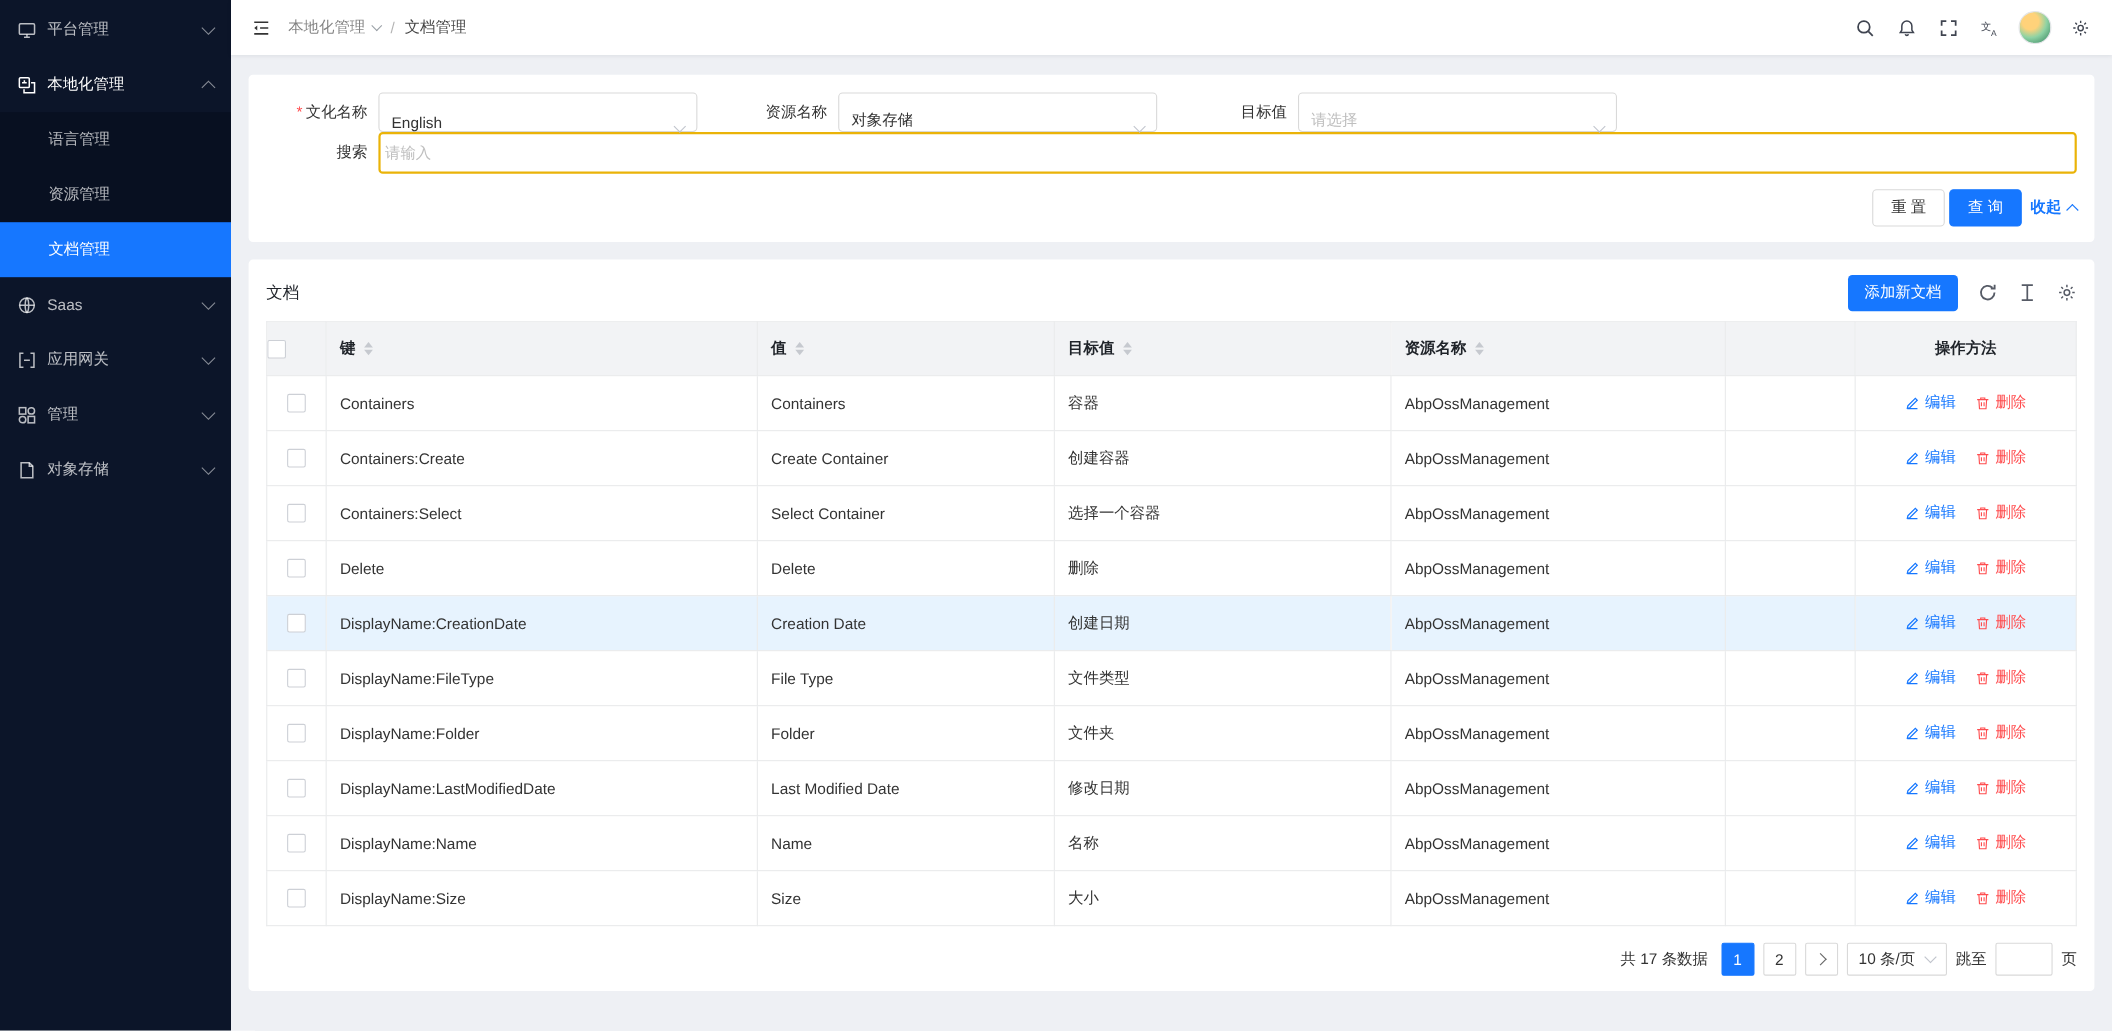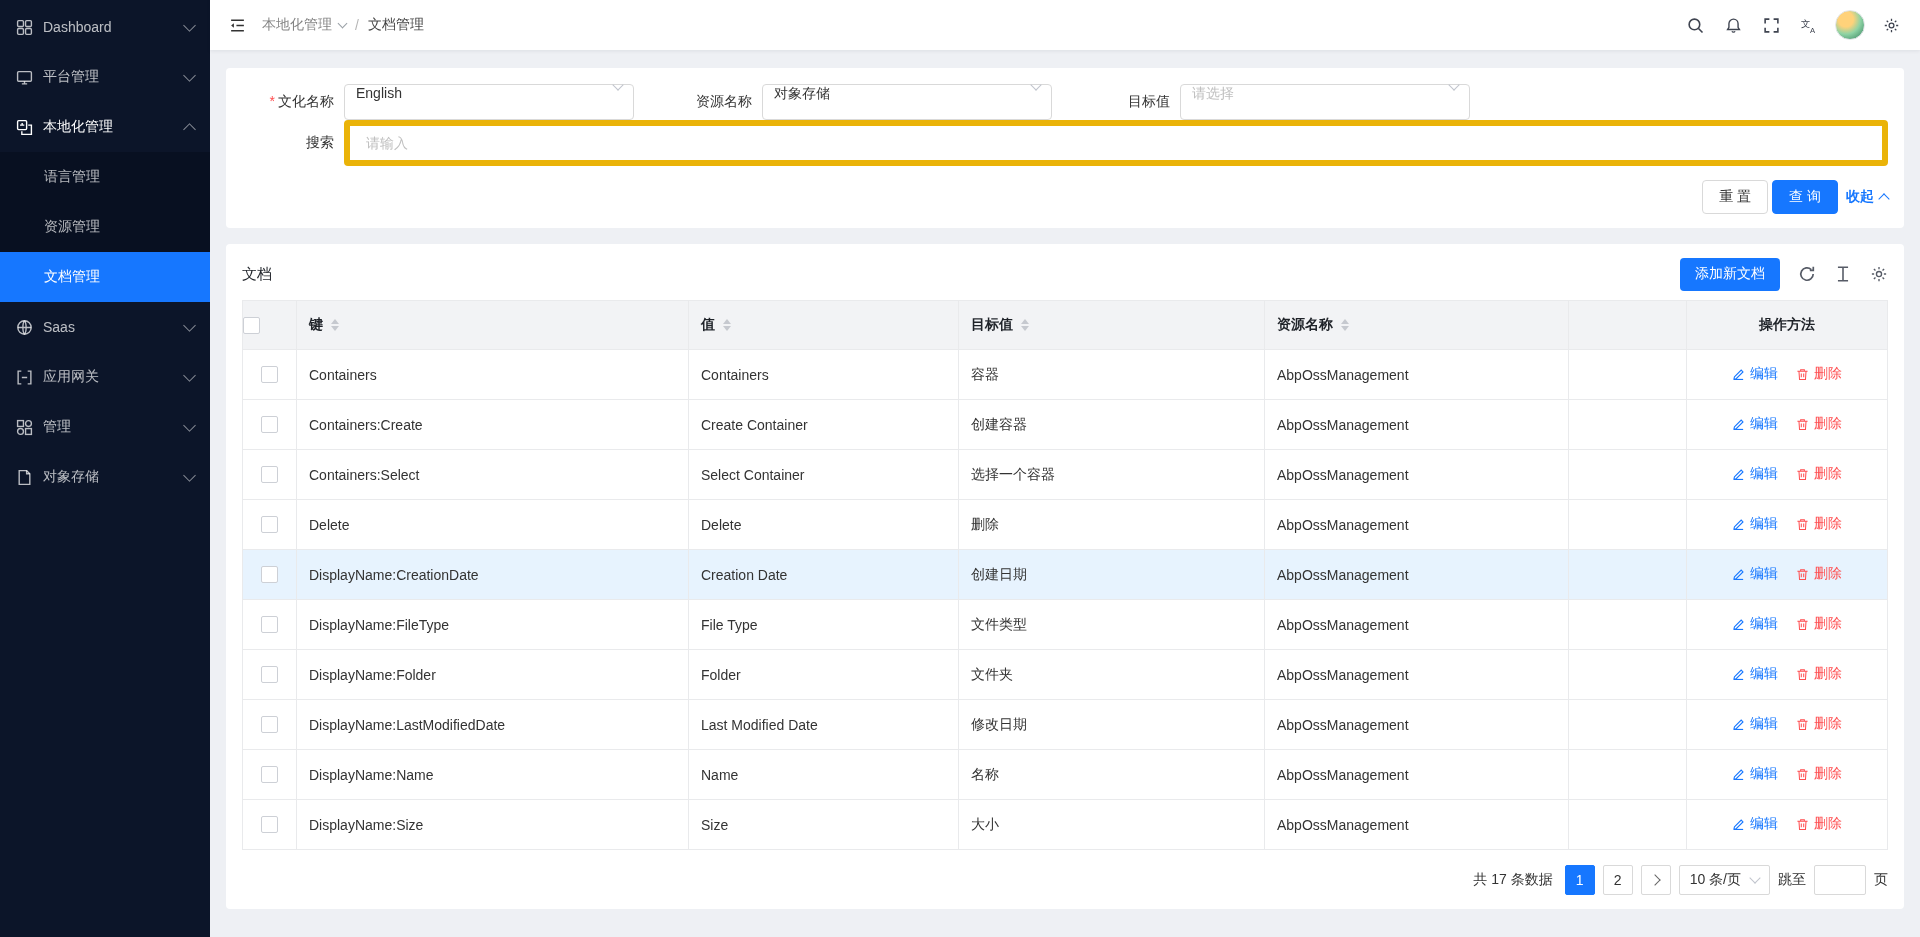--- a/index.html
+++ b/index.html
@@ -46,25 +46,25 @@
   
   .content{flex:1;padding:18px 16px 0;overflow:hidden;}
   .card{background:#fff;border-radius:4px;}
 
   
   .filter-card{padding:16px 16px 14px;}
   .filter-grid{display:grid;grid-template-columns:repeat(4,1fr);column-gap:26px;}
   .field{display:flex;align-items:center;min-width:0;}
   .f-label{width:92px;flex:0 0 92px;text-align:right;padding-right:10px;color:#333;white-space:nowrap;font-size:14px;}
   .req{color:#ff4d4f;margin-right:3px;}
-  .control{flex:1;height:34px;border:1px solid #d9d9d9;border-radius:4px;background:#fff;display:flex;align-items:flex-start;padding:0 11px;font-size:14px;color:#333;cursor:pointer;min-width:0;}
+  .control{flex:1;height:34px;border:1px solid #d9d9d9;border-radius:4px;background:#fff;display:flex;align-items:flex-end;padding:0 11px;font-size:14px;color:#333;cursor:pointer;min-width:0;}
   .control .placeholder{color:#bfbfbf;}
   .sel-caret{margin-left:auto;width:7px;height:7px;border-right:1.3px solid #c0c4cc;border-bottom:1.3px solid #c0c4cc;transform:rotate(45deg);margin-top:-4px;flex:0 0 7px;}
   .search-row{display:flex;align-items:center;}
-  .text-input{flex:1;height:34px;border:6px solid #eab308;border-radius:4px;padding:0 16px;font-size:14px;color:#333;outline:none;font-family:inherit;background:#fff;}
+  .text-input{flex:1;height:34px;border:2px solid #eab308;border-radius:4px;padding:0 4px;font-size:14px;color:#333;outline:none;font-family:inherit;background:#fff;}
   .text-input::placeholder{color:#bfbfbf;}
   .filter-actions{display:flex;justify-content:flex-end;align-items:center;margin-top:14px;gap:4px;}
   .btn{height:34px;padding:0 16px;border-radius:4px;border:1px solid #d9d9d9;background:#fff;font-size:14px;color:#333;cursor:pointer;font-family:inherit;}
   .btn-primary{background:#1677ff;border-color:#1677ff;color:#fff;}
   .collapse-link{display:flex;align-items:center;gap:6px;color:#1677ff;font-size:14px;cursor:pointer;margin-left:4px;font-weight:600;}
   .cl-caret{width:7px;height:7px;border-right:1.4px solid #1677ff;border-bottom:1.4px solid #1677ff;transform:rotate(225deg);margin-top:4px;}
 
   
   .table-card{margin-top:16px;padding:4px 16px 14px;}
   .card-head{display:flex;align-items:center;height:52px;}
@@ -102,32 +102,20 @@
   .pg-size .sel-caret{margin-left:0;}
   .pg-jump-input{width:52px;height:30px;border:1px solid #d9d9d9;border-radius:2px;outline:none;padding:0 6px;font-family:inherit;font-size:14px;box-sizing:border-box;}
 </style>
 </head>
 <body>
 
 <div class="app">
 
   <aside class="sidebar">
     <nav class="menu" id="menu">
-        <div class="menu-item">
-          <span class="mi-icon">
-            <svg viewBox="0 0 16 16" fill="none" stroke="currentColor" stroke-width="1.3">
-              <rect x="1.5" y="1.5" width="5.5" height="5.5" rx="1"></rect>
-              <rect x="9" y="1.5" width="5.5" height="5.5" rx="1"></rect>
-              <rect x="1.5" y="9" width="5.5" height="5.5" rx="1"></rect>
-              <rect x="9" y="9" width="5.5" height="5.5" rx="1"></rect>
-            </svg>
-          </span>
-          <span class="mi-label">Dashboard</span>
-          <span class="mi-caret"></span>
-        </div>
         <div class="menu-item">
           <span class="mi-icon">
             <svg viewBox="0 0 16 16" fill="none" stroke="currentColor" stroke-width="1.3">
               <rect x="1.5" y="2.5" width="13" height="9" rx="1"></rect>
               <path d="M5.5 14h5M8 11.5V14"></path>
             </svg>
           </span>
           <span class="mi-label">平台管理</span>
           <span class="mi-caret"></span>
         </div>

